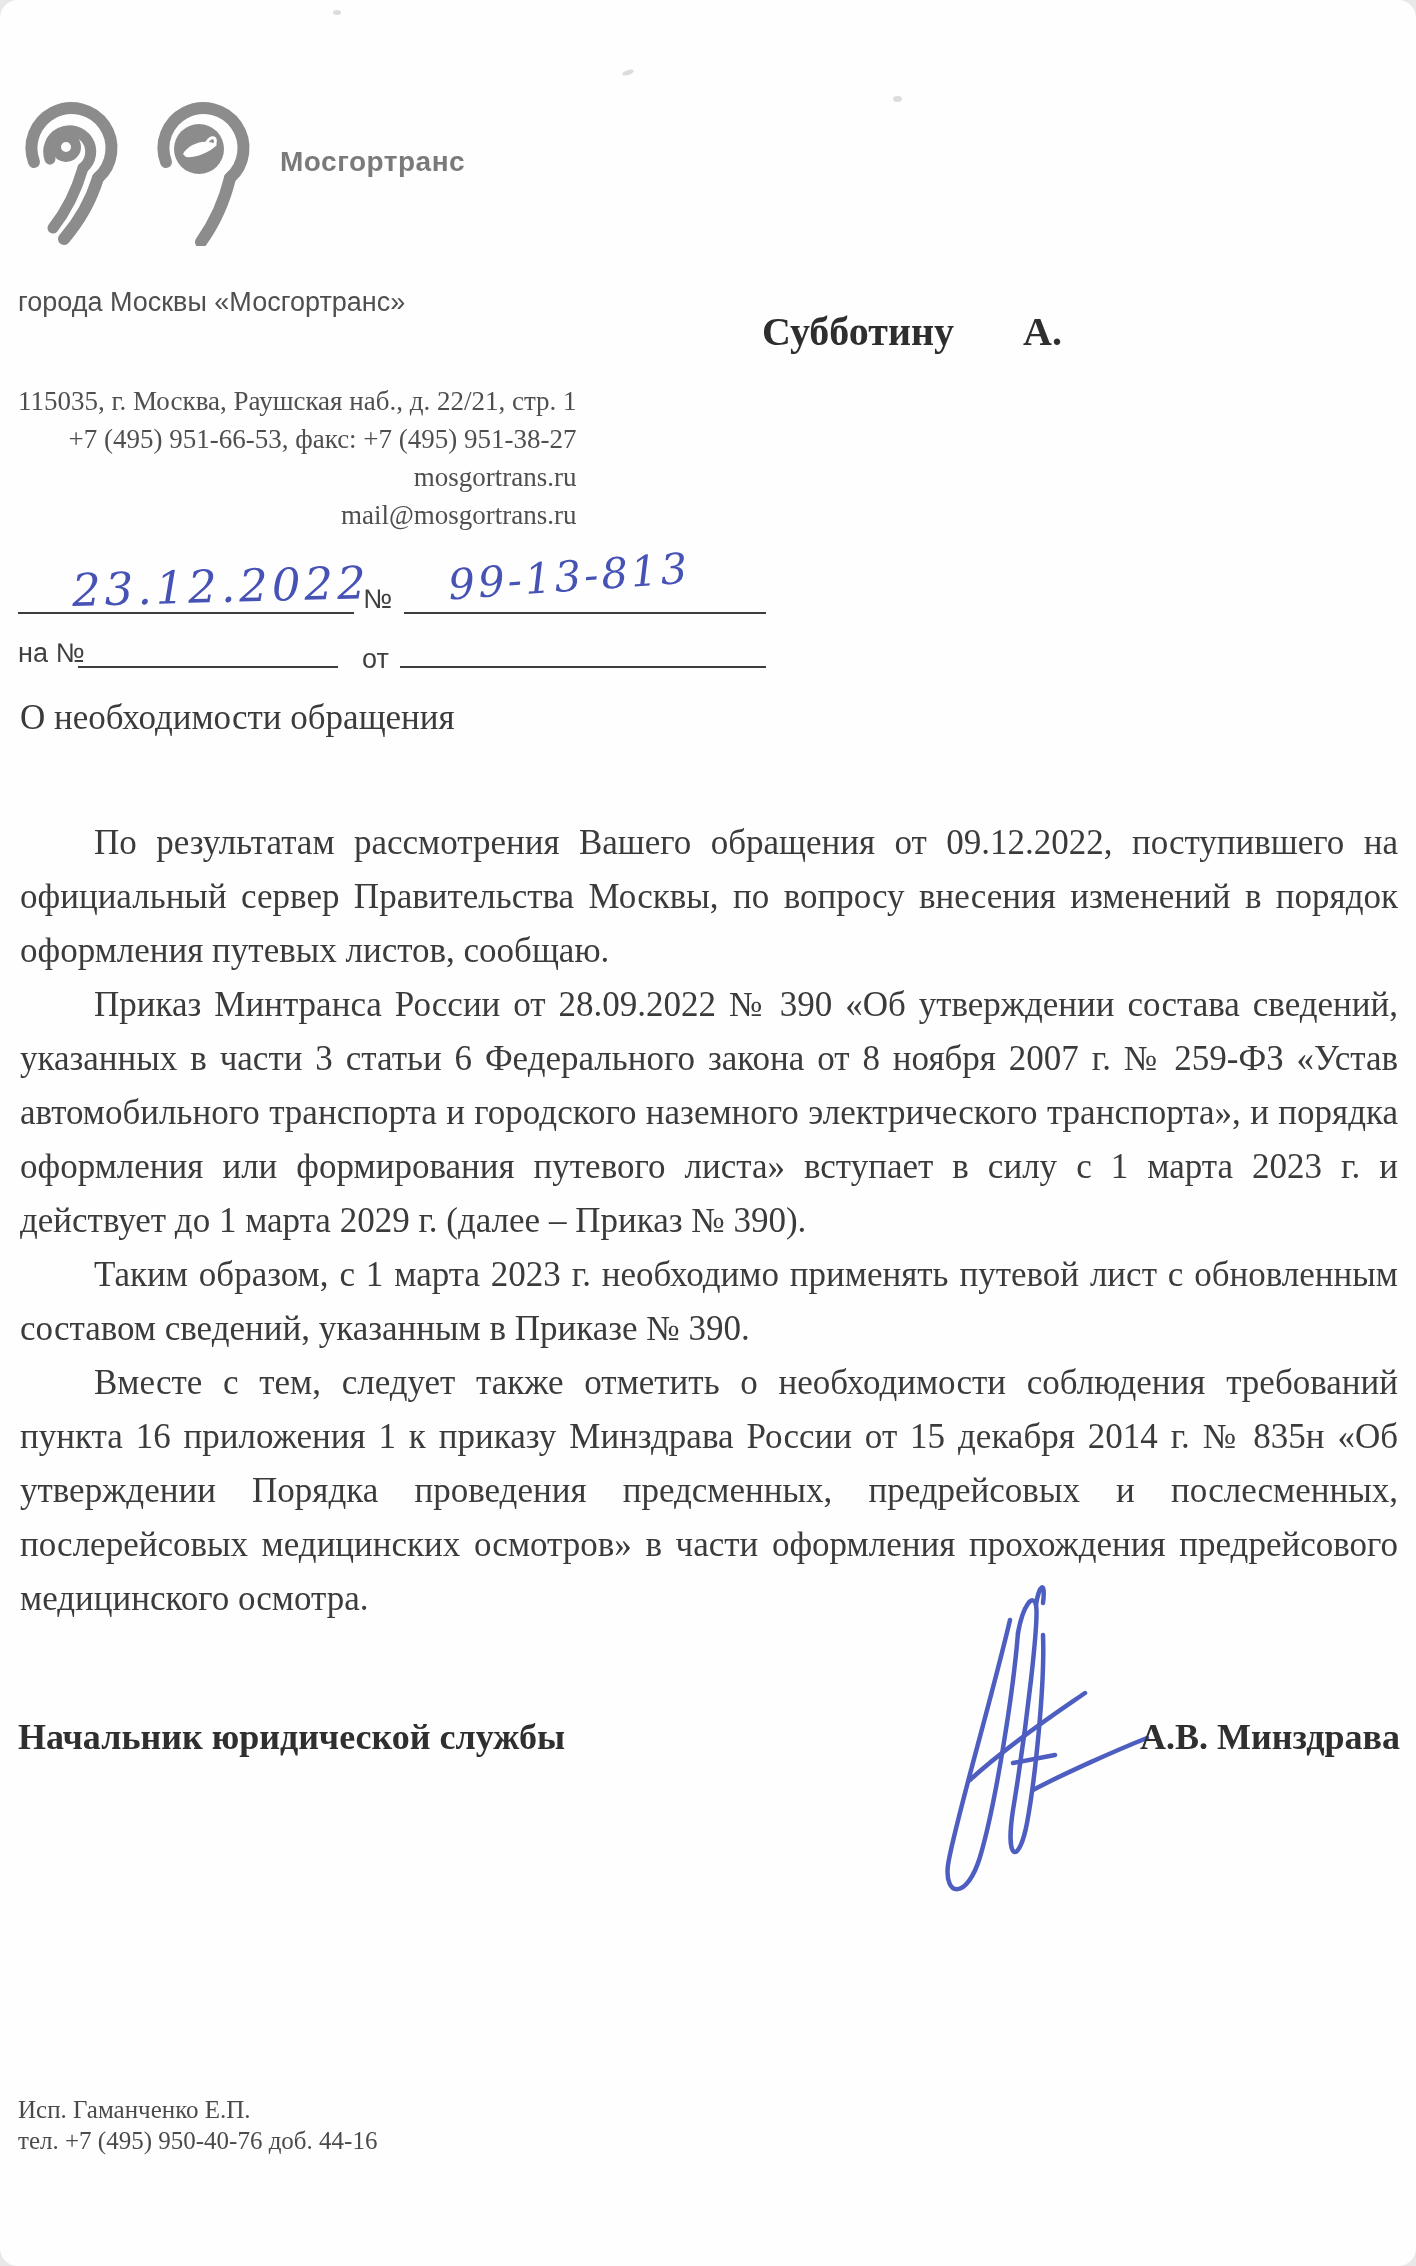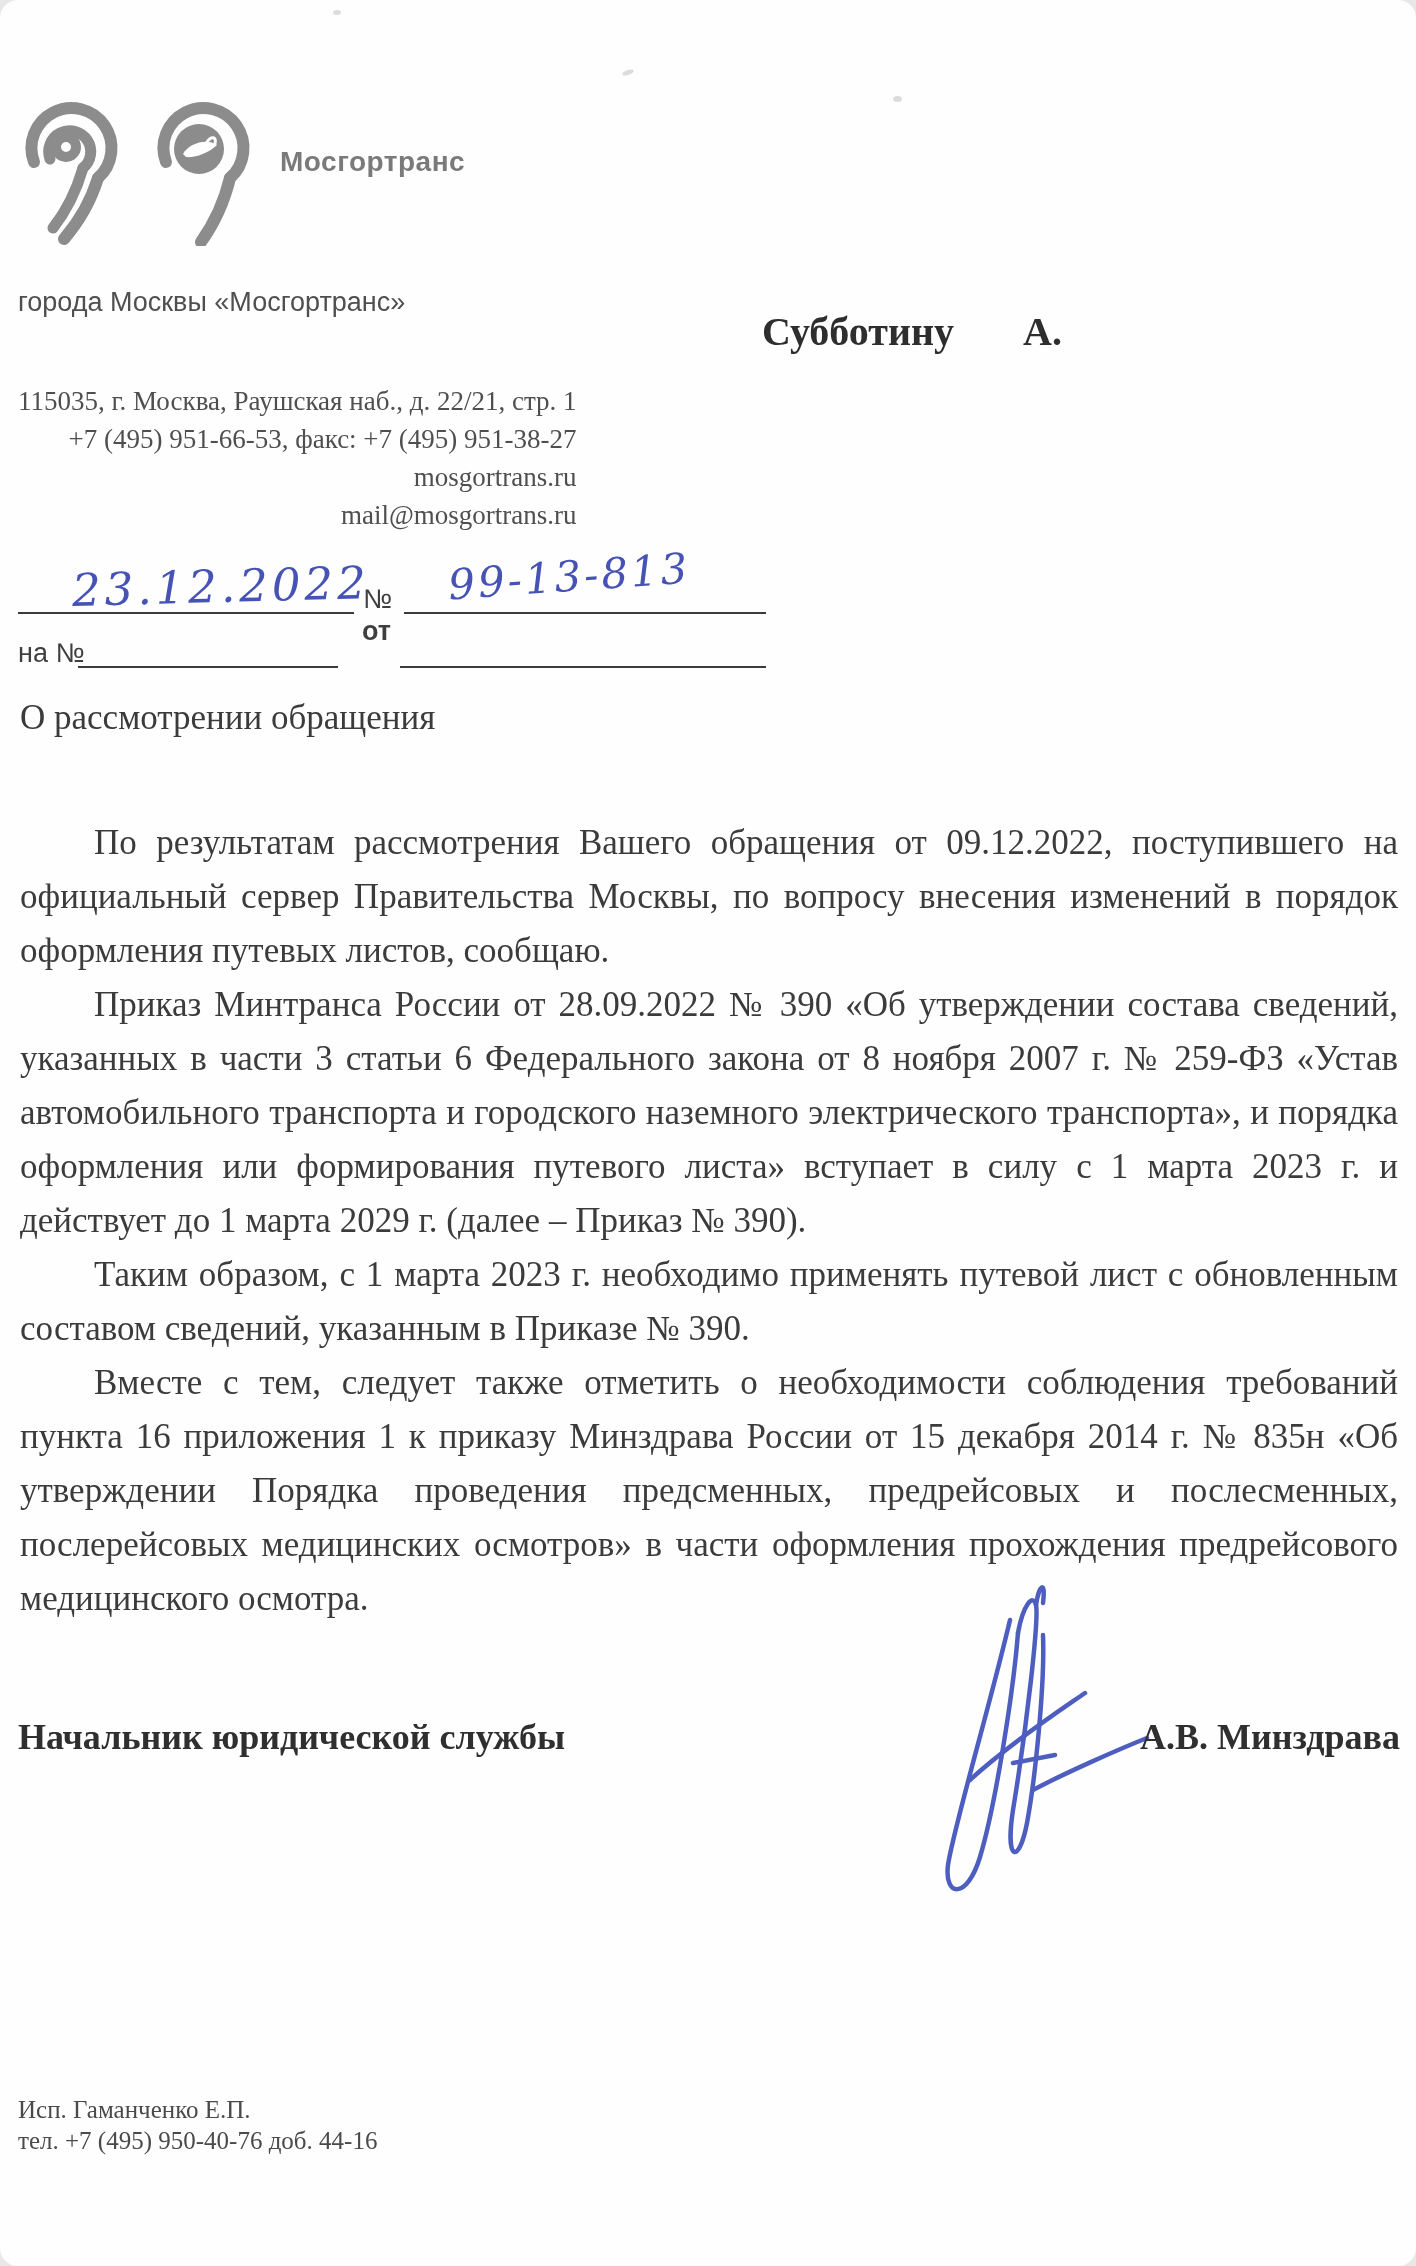--- a/index.html
+++ b/index.html
@@ -42,21 +42,21 @@
   .line1b{left:404px;top:612px;width:362px;}
   .line2a{left:78px;top:666px;width:260px;}
   .line2b{left:400px;top:666px;width:366px;}
   .ref-label{
     position:absolute;
     font-family:"Liberation Sans", sans-serif;
     font-size:27px;color:#3f3f3f;
   }
   .no-label{left:363px;top:584px;}
   .nano-label{left:18px;top:638px;}
-  .ot-label{left:362px;top:616px;font-weight:bold;}
+  .ot-label{left:362px;top:644px;}
   .hw{
     position:absolute;
     font-family:"DejaVu Serif", serif;
     font-style:italic;
     color:#4653b5;
     white-space:nowrap;
   }
   .hw-date{left:72px;top:560px;font-size:45px;letter-spacing:4px;transform:rotate(-1.5deg);}
   .hw-number{left:448px;top:552px;font-size:42px;letter-spacing:3px;transform:rotate(-4deg);}
   
@@ -134,21 +134,21 @@
   <div class="refline line1a"></div>
   <span class="ref-label no-label">№</span>
   <div class="hw hw-number">99-13-813</div>
   <div class="refline line1b"></div>
 
   <span class="ref-label nano-label">на №</span>
   <div class="refline line2a"></div>
   <span class="ref-label ot-label">от</span>
   <div class="refline line2b"></div>
 
-  <div class="subject">О рассмотрении обращения</div>
+  <div class="subject">О необходимости обращения</div>
 
   <div class="body-text">
       <p>По результатам рассмотрения Вашего обращения от 09.12.2022, поступившего на официальный сервер Правительства Москвы, по вопросу внесения изменений в порядок оформления путевых листов, сообщаю.</p>
       <p>Приказ Минтранса России от 28.09.2022 № 390 «Об утверждении состава сведений, указанных в части 3 статьи 6 Федерального закона от 8 ноября 2007 г. № 259-ФЗ «Устав автомобильного транспорта и городского наземного электрического транспорта», и порядка оформления или формирования путевого листа» вступает в силу с 1 марта 2023 г. и действует до 1 марта 2029 г. (далее – Приказ № 390).</p>
       <p>Таким образом, с 1 марта 2023 г. необходимо применять путевой лист с обновленным составом сведений, указанным в Приказе № 390.</p>
       <p>Вместе с тем, следует также отметить о необходимости соблюдения требований пункта 16 приложения 1 к приказу Минздрава России от 15 декабря 2014 г. № 835н «Об утверждении Порядка проведения предсменных, предрейсовых и послесменных, послерейсовых медицинских осмотров» в части оформления прохождения предрейсового медицинского осмотра.</p>
     </div>
 
   <div class="sig-title">Начальник юридической службы</div>
   <svg class="sig-scribble" width="250" height="330" viewBox="0 0 250 330">

